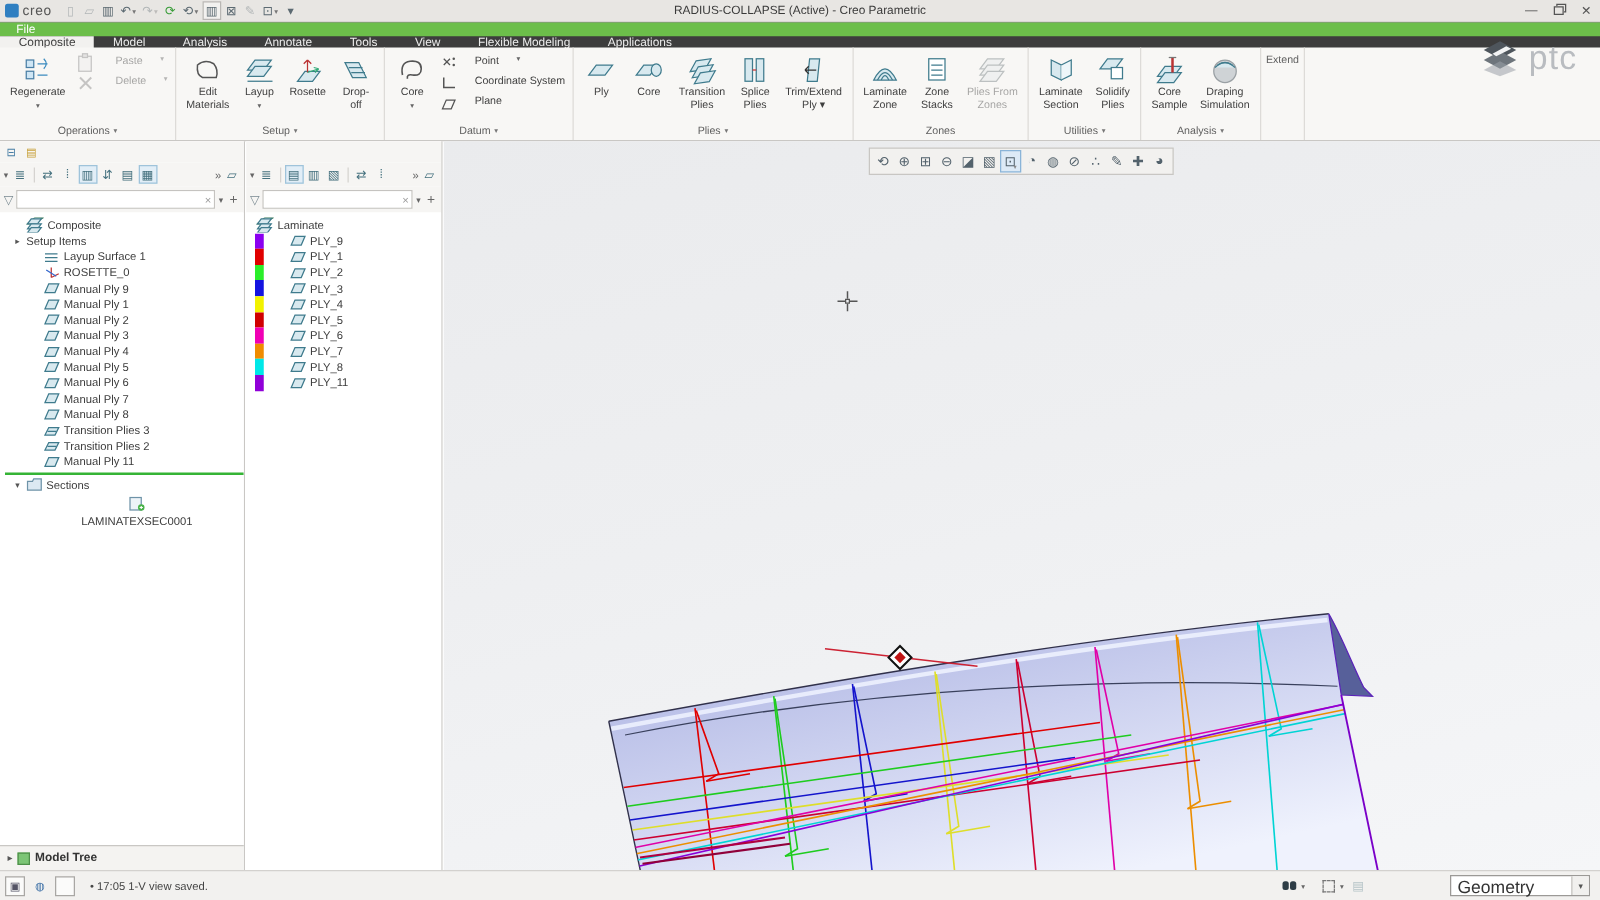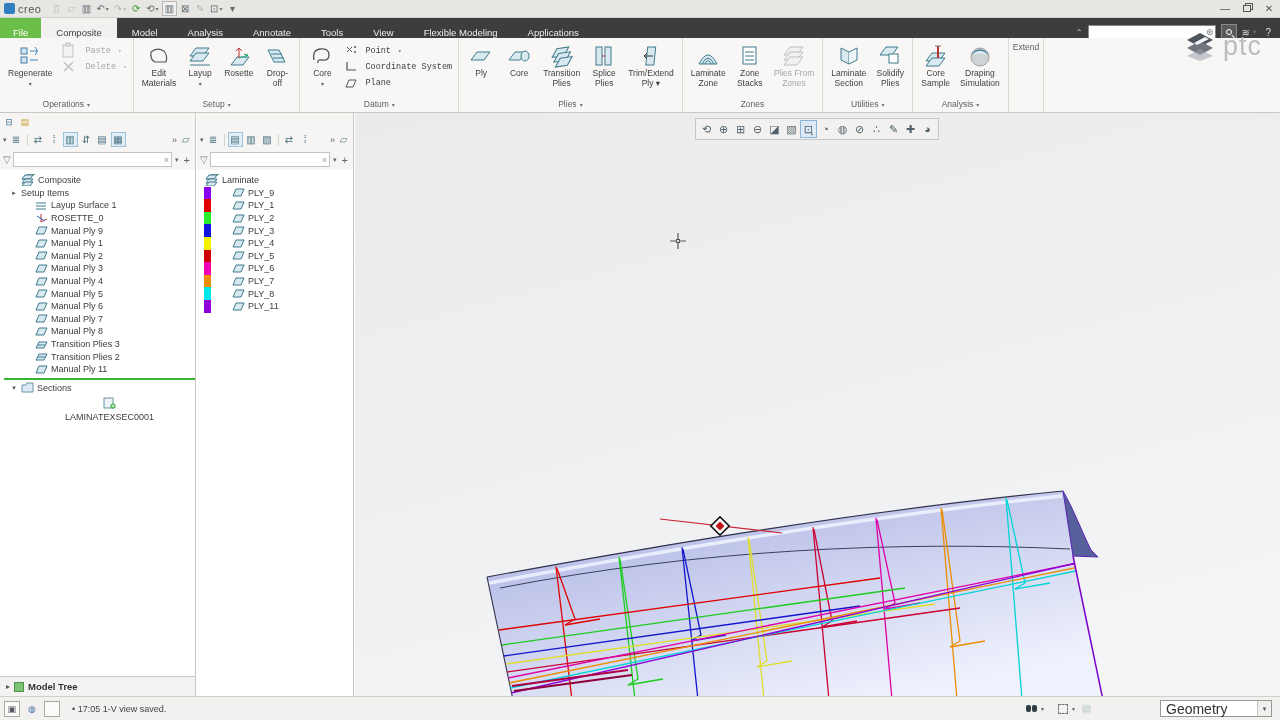--- a/index.html
+++ b/index.html
@@ -16,21 +16,21 @@
   .qat-btn.dis { opacity:.38; }
   .qat-btn.green { color:#3a9d3a; }
   .qat-btn.boxed { border:1px solid #b9b7b4; background:#f2f1ef; }
   .qat-caret { font-size:6px; color:#777; margin-left:1px; }
   #title-text { position:absolute; left:0; right:0; text-align:center; font-size:9.5px; color:#3a3a3a; pointer-events:none; }
   #win-controls { margin-left:auto; display:flex; }
   .win-btn { width:22px; height:16px; display:flex; align-items:center; justify-content:center; color:#555; font-size:10px; }
   .restore-glyph { width:8px; height:7px; border:1px solid #555; box-shadow:2px -2px 0 -1px #e8e6e3, 2px -2px 0 0 #555; }
 
   
-  #tabbar { position:absolute; left:0; top:18px; width:1280px; height:28px; background:#3d3d3d; display:flex; align-items:stretch; }
+  #tabbar { position:absolute; left:0; top:18px; width:1280px; height:28px; background:#3d3d3d; display:flex; align-items:stretch;flex-direction:column; }
   #file-tab { background:#6cbe4a; color:#fff; padding:0 13px; display:flex; align-items:center; font-size:9.5px; }
   .tab { color:#ececec; padding:0 15px; display:flex; align-items:center; font-size:9.5px; }
   .tab.active { background:#f2f1ef; color:#3f3f3f; }
   #tabbar-right { margin-left:auto; display:flex; align-items:center; gap:5px; padding-right:6px; }
   #collapse-btn { color:#ddd; font-size:8px; }
   #cmd-search { width:128px; height:14px; background:#fff; border:1px solid #888; font-size:9px; padding:0 14px 0 3px; }
   .search-wrap { position:relative; display:flex; align-items:center; }
   .gear-glyph { position:absolute; right:2px; font-size:9px; color:#777; }
   #search-btn { width:16px; height:16px; background:#5a5a5a; border:1px solid #8a8a8a; display:flex; align-items:center; justify-content:center; position:relative; }
   .lens { width:6px; height:6px; border:1.4px solid #fff; border-radius:50%; position:relative; }
@@ -43,21 +43,21 @@
   .rgroup { display:flex; flex-direction:column; border-right:1px solid #ddDBd8; padding:2px 4px 0 4px; }
   .rgroup-content { display:flex; align-items:stretch; gap:2px; height:57px; }
   .rgroup-label { height:14px; display:flex; align-items:center; justify-content:center; gap:3px; font-size:8.5px; color:#5f5f5f; }
   .rgroup-label .caret { font-size:6px; color:#777; }
   .bigbtn { display:flex; flex-direction:column; align-items:center; justify-content:flex-start; min-width:36px; padding:2px 3px 0 3px; border:1px solid transparent; }
   .bigbtn .icon { height:26px; display:flex; align-items:center; justify-content:center; }
   .bigbtn .lbl { font-size:8.5px; line-height:9.5px; text-align:center; color:#3f3f3f; }
   .bigbtn .caret { font-size:6px; color:#666; margin-top:1px; }
   .bigbtn.dis { opacity:.45; filter:grayscale(.8); }
   .smallcol { display:flex; flex-direction:column; justify-content:flex-start; gap:1px; padding-top:3px; }
-  .smallbtn { display:flex; align-items:center; gap:7px; font-size:8.5px; color:#3f3f3f; height:15px; padding:0 2px;font-family:Liberation Mono, monospace; }
+  .smallbtn { display:flex; gap:14px; font-size:8.5px; color:#3f3f3f; height:15px; padding:0 2px; }
   .smallbtn.dis { opacity:.45; filter:grayscale(.8); }
   .smallbtn .caret { font-size:6px; color:#666; }
   
   #ptc-logo { position:absolute; right:18px; top:31px; display:flex; align-items:center; gap:6px; background:transparent; }
   #ptc-text { font-size:27px; color:#b9bcc0; letter-spacing:1px; }
 
   
   .panel { position:absolute; top:113px; bottom:24px; background:#fff; }
   #panelA { left:0; width:196px; border-right:1px solid #c9c7c4; }
   #panelB { left:197px; width:157px; border-right:1px solid #c9c7c4; }
@@ -127,20 +127,21 @@
       <span class="qat-btn">↶<span class="qat-caret">▾</span></span>
       <span class="qat-btn dis">↷<span class="qat-caret">▾</span></span>
       <span class="qat-btn green">⟳</span>
       <span class="qat-btn">⟲<span class="qat-caret">▾</span></span>
       <span class="qat-btn boxed">▥</span>
       <span class="qat-btn">⊠</span>
       <span class="qat-btn dis">✎</span>
       <span class="qat-btn">⊡<span class="qat-caret">▾</span></span>
       <span class="qat-btn">▾</span>
     </div>
+  <div id="title-text">RADIUS-COLLAPSE (Active) - Creo Parametric</div>
   <div id="win-controls">
     <span class="win-btn">—</span>
     <span class="win-btn">
         <span class="restore-glyph"></span>
       </span>
     <span class="win-btn">✕</span>
   </div>
 </div>
 
 <div id="tabbar">

